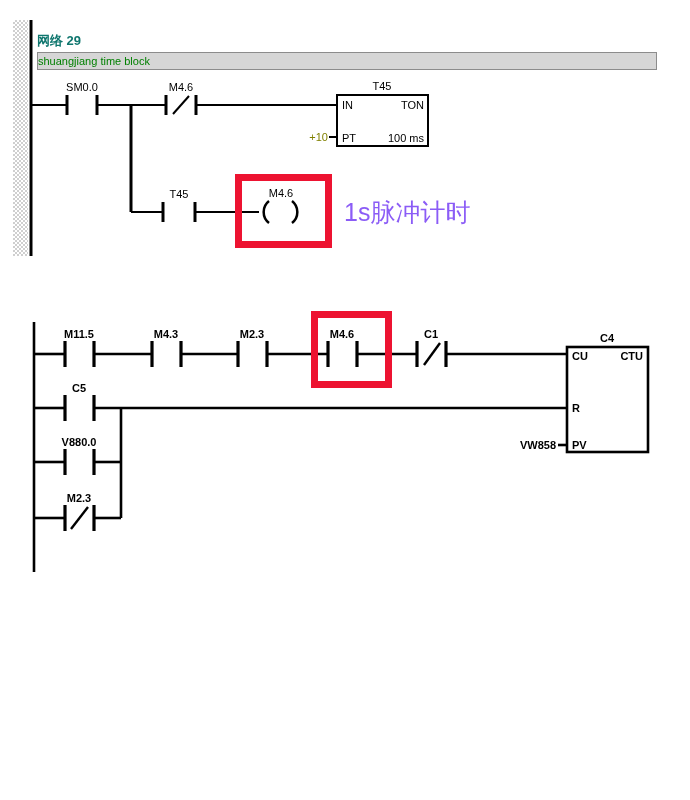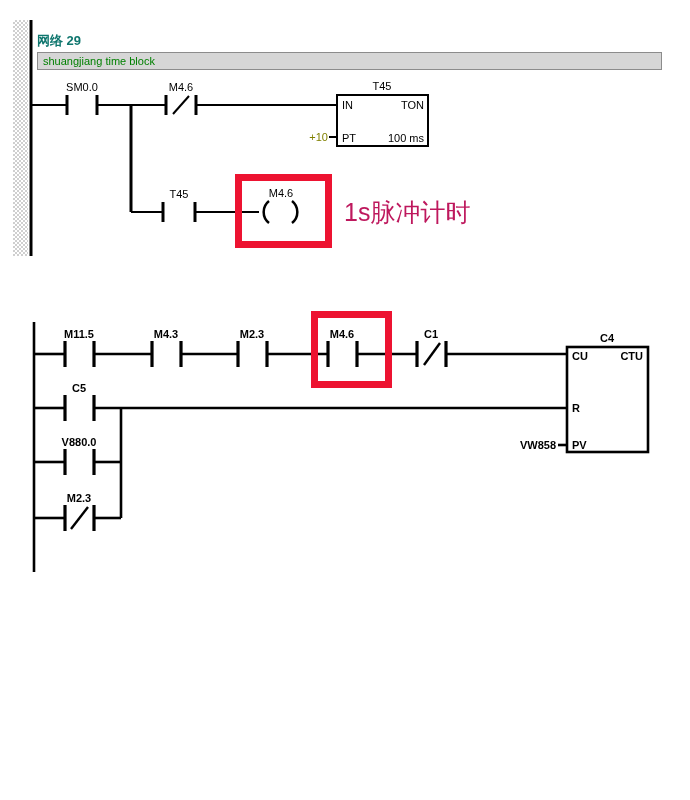--- a/index.html
+++ b/index.html
@@ -15,34 +15,34 @@
     background-size:4px 4px;
   }
   .net-title{
     left:37px;top:32px;font-size:13px;font-weight:bold;color:#0f766e;
     font-family:"Liberation Sans",sans-serif;white-space:nowrap;
   }
   .comment-bar{
     left:37px;top:52px;width:618px;height:16px;
     background:#d6d6d6;border:1px solid #8c8c8c;
     font-size:11px;line-height:16px;color:#008000;
-    padding-left:5px;white-space:nowrap;overflow:hidden;
+    white-space:nowrap;overflow:hidden;
   }
   svg{position:absolute;left:0;}
   svg.upper{top:0;}
   svg.lower{top:300px;}
   .wire{stroke:#000;fill:none;}
   .lbl{font-family:"Liberation Sans",sans-serif;font-size:11px;fill:#000;}
   .lbl-b{font-family:"Liberation Sans",sans-serif;font-size:11px;font-weight:bold;fill:#000;}
   .olive{fill:#808000;}
   .hl-box{border:7px solid #ed1331;box-sizing:border-box;background:transparent;}
   .hl-box.one{left:235px;top:174px;width:97px;height:74px;}
   .hl-box.two{left:311px;top:311px;width:81px;height:77px;}
   .annotation{
-    left:344px;top:196px;font-size:25px;color:#be185d;
+    left:344px;top:196px;font-size:25px;color:#8b5cf6;
     font-family:"Liberation Sans",sans-serif;white-space:nowrap;
   }
 </style>
 </head>
 <body>
 
 <div class="abs hatch"></div>
 <div class="abs net-title">网络 29</div>
 <div class="abs comment-bar">shuangjiang time block</div>
 

